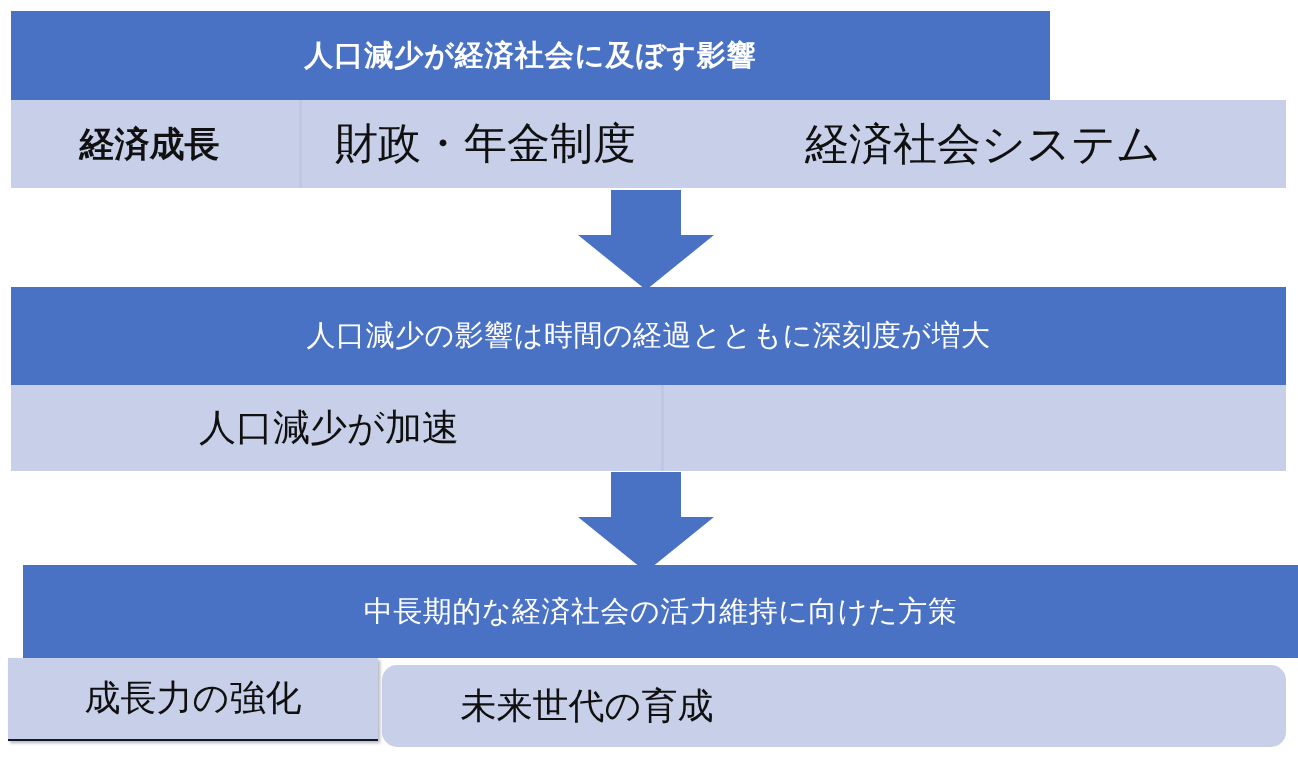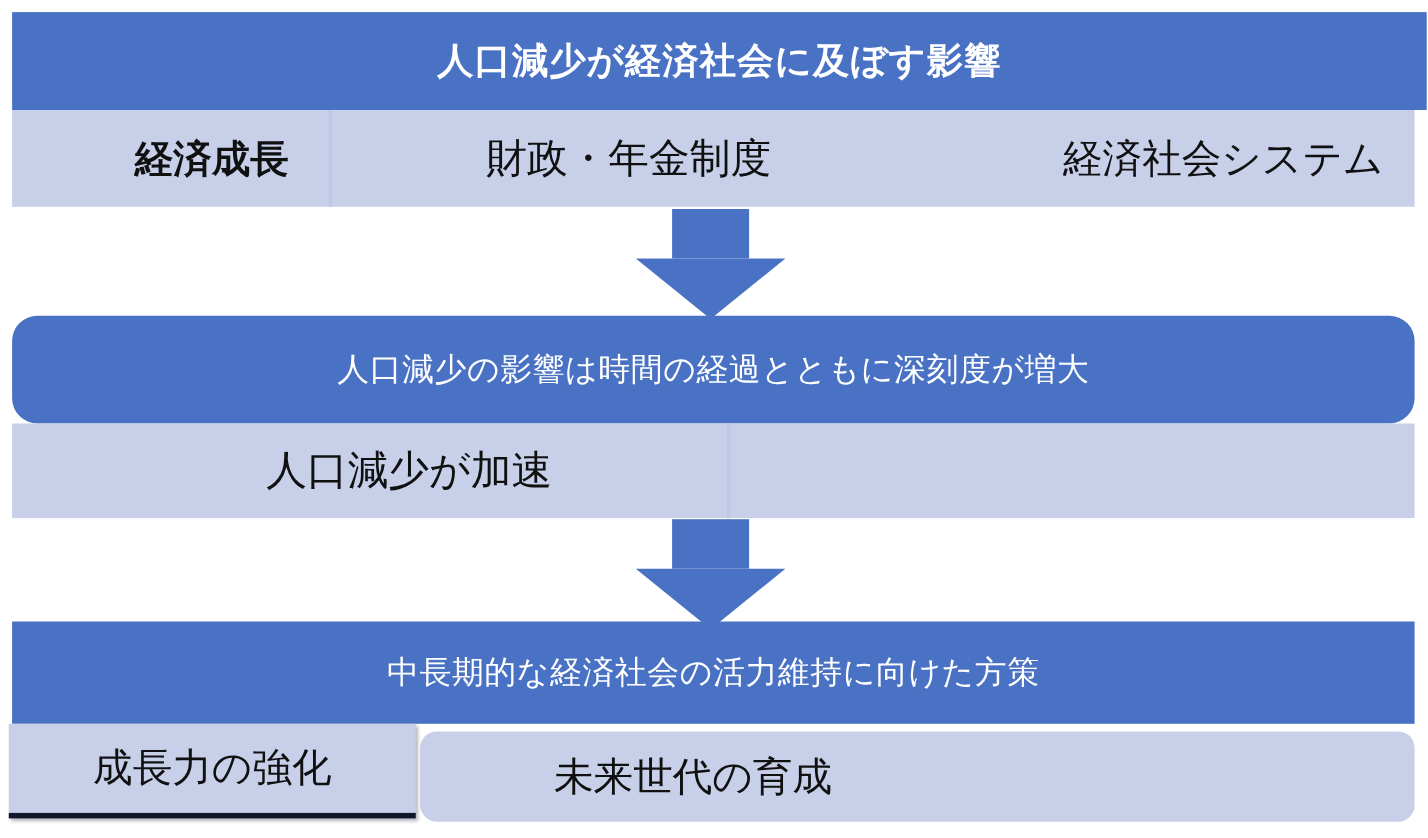--- a/index.html
+++ b/index.html
@@ -36,72 +36,71 @@
     white-space: nowrap;
   }
   .cell {
     flex: none;
     display: flex;
     align-items: center;
     justify-content: center;
     height: 100%;
     color: #101010;
     white-space: nowrap;
-    padding-left: 43px;
   }
   .divider {
     position: absolute;
     top: 0;
     bottom: 0;
     width: 3px;
     background: #BFC7E4;
   }
 
   
   #b1-header {
-    left: 11px; top: 11px; width: 1286px; height: 89px;
-    font-size: 33px; font-weight: bold; letter-spacing: 1px;
+    left: 11px; top: 11px; width: 1039px; height: 89px;
+    font-size: 29px; font-weight: bold; letter-spacing: 1px;
   }
   #b1-row {
     left: 11px; top: 100px; width: 1275px; height: 88px;
   }
   #b1-c0 { width: 277px; font-size: 35px; font-weight: bold; }
-  #b1-c1 { width: 395px; font-size: 37px; }
-  #b1-c2 { width: 600px; font-size: 36px; font-family: Liberation Serif, serif; }
+  #b1-c1 { width: 395px; font-size: 43px; }
+  #b1-c2 { width: 600px; font-size: 44px; font-family: Liberation Serif, serif; }
   #b1-div { left: 288px; width: 3px; }
 
   
   #b2-header {
     left: 11px; top: 287px; width: 1275px; height: 98px;
-    font-size: 29px; letter-spacing: 0.5px; border-radius: 23px;
+    font-size: 29px; letter-spacing: 0.5px;
   }
   #b2-row {
     left: 11px; top: 385px; width: 1275px; height: 86px;
   }
   #b2-c0 { width: 639px; font-size: 37px; }
   #b2-c1 { width: 636px; font-size: 37px; }
   #b2-div { left: 650px; width: 3px; }
 
   
   #b3-header {
-    left: 11px; top: 565px; width: 1275px; height: 93px;
+    left: 23px; top: 565px; width: 1275px; height: 93px;
     font-size: 29px; letter-spacing: 0.5px;
   }
   #b3-row {
     left: 382px; top: 665px; width: 904px; height: 82px; border-radius: 15px;
   }
   #b3-c0 { width: 410px; font-size: 36px; }
   #b3-c1 { width: 494px; font-size: 36px; }
 
   
   #b3-box {
     position: absolute;
     left: 8px; top: 658px; width: 370px; height: 81px;
     background: #C7CFE9;
-    border-bottom: 5px solid #0f172a;
+    border-bottom: 2px solid #0f172a;
     box-shadow: 2px 2px 3px rgba(90,90,110,0.45);
     display: flex;
     align-items: center;
     justify-content: center;
     white-space: nowrap;
     font-size: 36px;
     color: #101010;
   }
 
   .accent-red { color: #E03C20; }

